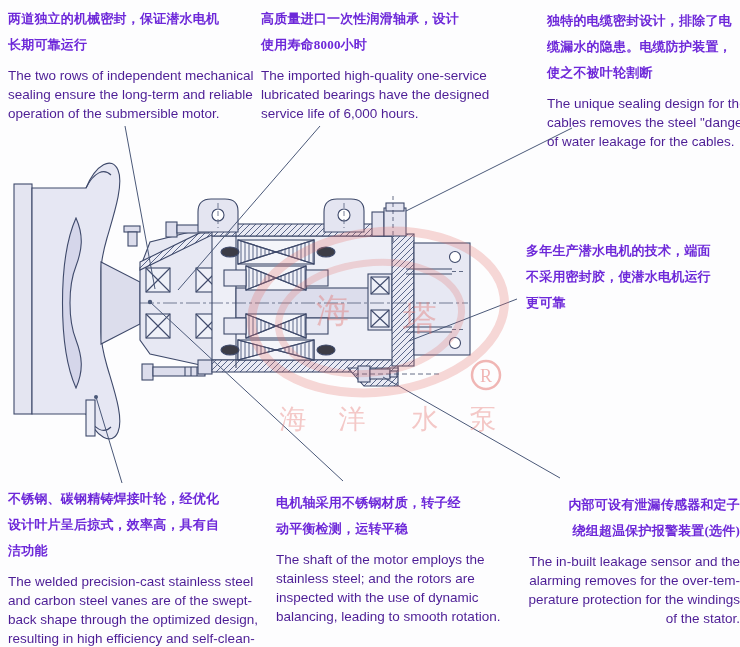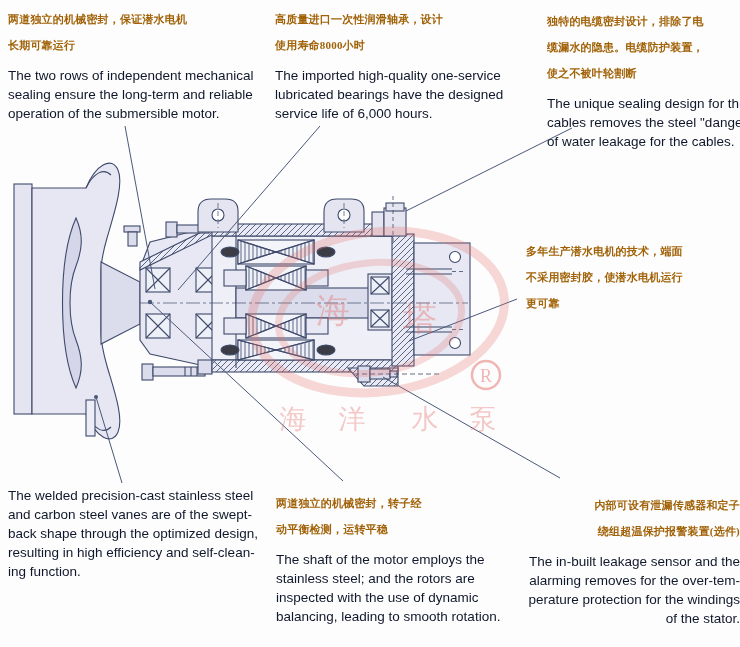--- a/index.html
+++ b/index.html
@@ -4,27 +4,27 @@
 <style>
   html,body{margin:0;padding:0;background:#ffffff;}
   .canvas{
     position:relative;width:740px;height:647px;background:#fdfdfe;
     overflow:hidden;font-family:"Liberation Sans",sans-serif;
   }
   .diagram-svg{position:absolute;left:0;top:0;}
   .callout{position:absolute;}
   .zh{
     font-family:"Liberation Serif","DejaVu Serif",serif;
-    font-size:11px;line-height:26px;color:#a16207;
+    font-size:13px;line-height:26px;color:#6d28d9;
     white-space:pre-line;margin:0 0 8px 0;font-weight:600;
     letter-spacing:0.2px;
   }
   .en{
     font-family:"Liberation Sans","DejaVu Sans",sans-serif;
-    font-size:13.5px;line-height:19px;color:#0f172a;
+    font-size:13.5px;line-height:19px;color:#4c1d95;
     white-space:pre-line;margin:0;font-weight:500;
   }
 </style>
 </head>
 <body>
 
 <div class="canvas">
 
   <svg class="diagram-svg" viewBox="0 0 740 647" width="740" height="647" xmlns="http://www.w3.org/2000/svg">
     <defs>
@@ -221,21 +221,21 @@
   </svg>
 
   <div class="callout" style="left:8px;top:6px;width:268px;">
     <p class="zh">两道独立的机械密封，保证潜水电机
 长期可靠运行</p>
     <p class="en">The two rows of independent mechanical
 sealing ensure the long-term and reliable
 operation of the submersible motor.</p>
   </div>
 
-  <div class="callout" style="left:275px;top:6px;width:245px;">
+  <div class="callout" style="left:261px;top:6px;width:245px;">
     <p class="zh">高质量进口一次性润滑轴承，设计
 使用寿命8000小时</p>
     <p class="en">The imported high-quality one-service
 lubricated bearings have the designed
 service life of 6,000 hours.</p>
   </div>
 
   <div class="callout" style="left:527px;top:8px;width:212px;margin-left:20px;">
     <p class="zh">独特的电缆密封设计，排除了电
 缆漏水的隐患。电缆防护装置，
@@ -245,29 +245,32 @@
 of water leakage for the cables.</p>
   </div>
 
   <div class="callout" style="left:518px;top:238px;width:222px;margin-left:8px;">
     <p class="zh">多年生产潜水电机的技术，端面
 不采用密封胶，使潜水电机运行
 更可靠</p>
   </div>
 
   <div class="callout" style="left:8px;top:486px;width:268px;">
+    <p class="zh">不锈钢、碳钢精铸焊接叶轮，经优化
+设计叶片呈后掠式，效率高，具有自
+洁功能</p>
     <p class="en">The welded precision-cast stainless steel
 and carbon steel vanes are of the swept-
 back shape through the optimized design,
 resulting in high efficiency and self-clean-
 ing function.</p>
   </div>
 
   <div class="callout" style="left:276px;top:490px;width:240px;">
-    <p class="zh">两道独立的机械密封，转子经
+    <p class="zh">电机轴采用不锈钢材质，转子经
 动平衡检测，运转平稳</p>
     <p class="en">The shaft of the motor employs the
 stainless steel; and the rotors are
 inspected with the use of dynamic
 balancing, leading to smooth rotation.</p>
   </div>
 
   <div class="callout" style="left:518px;top:492px;width:222px;text-align:right;">
     <p class="zh">内部可设有泄漏传感器和定子
 绕组超温保护报警装置(选件)</p>

